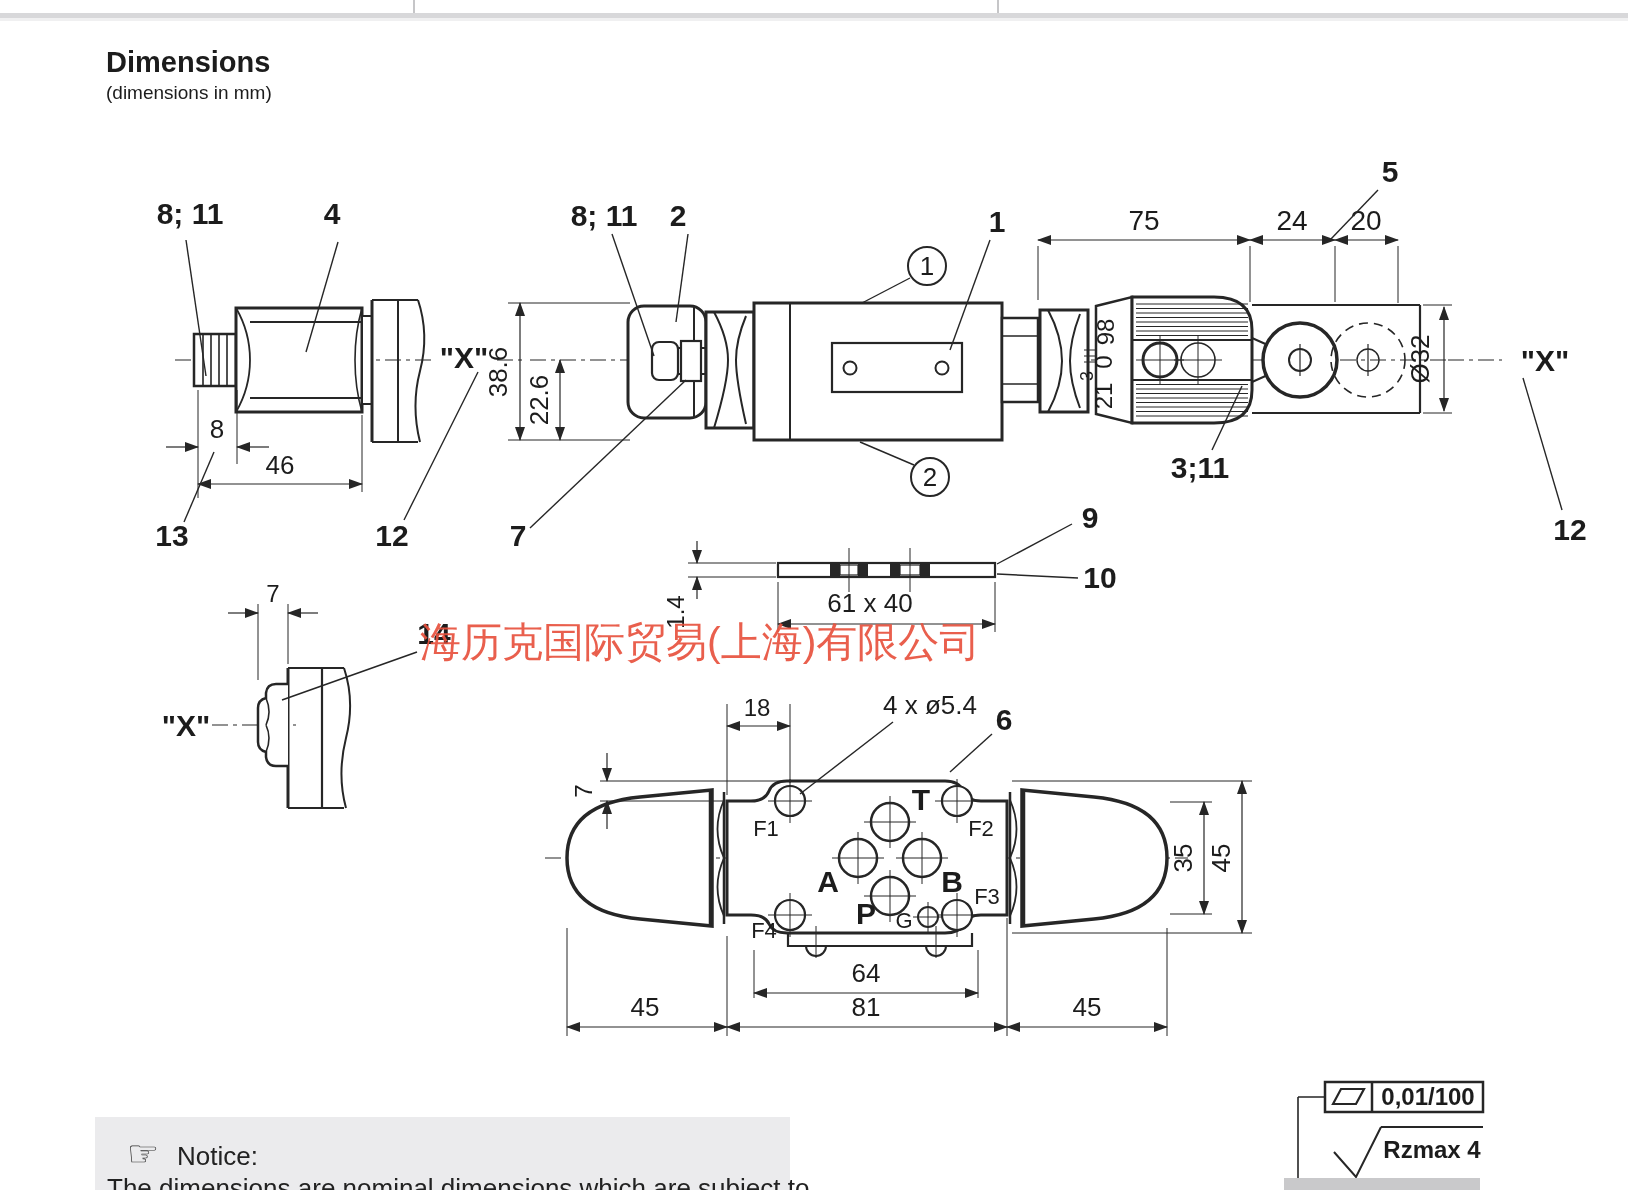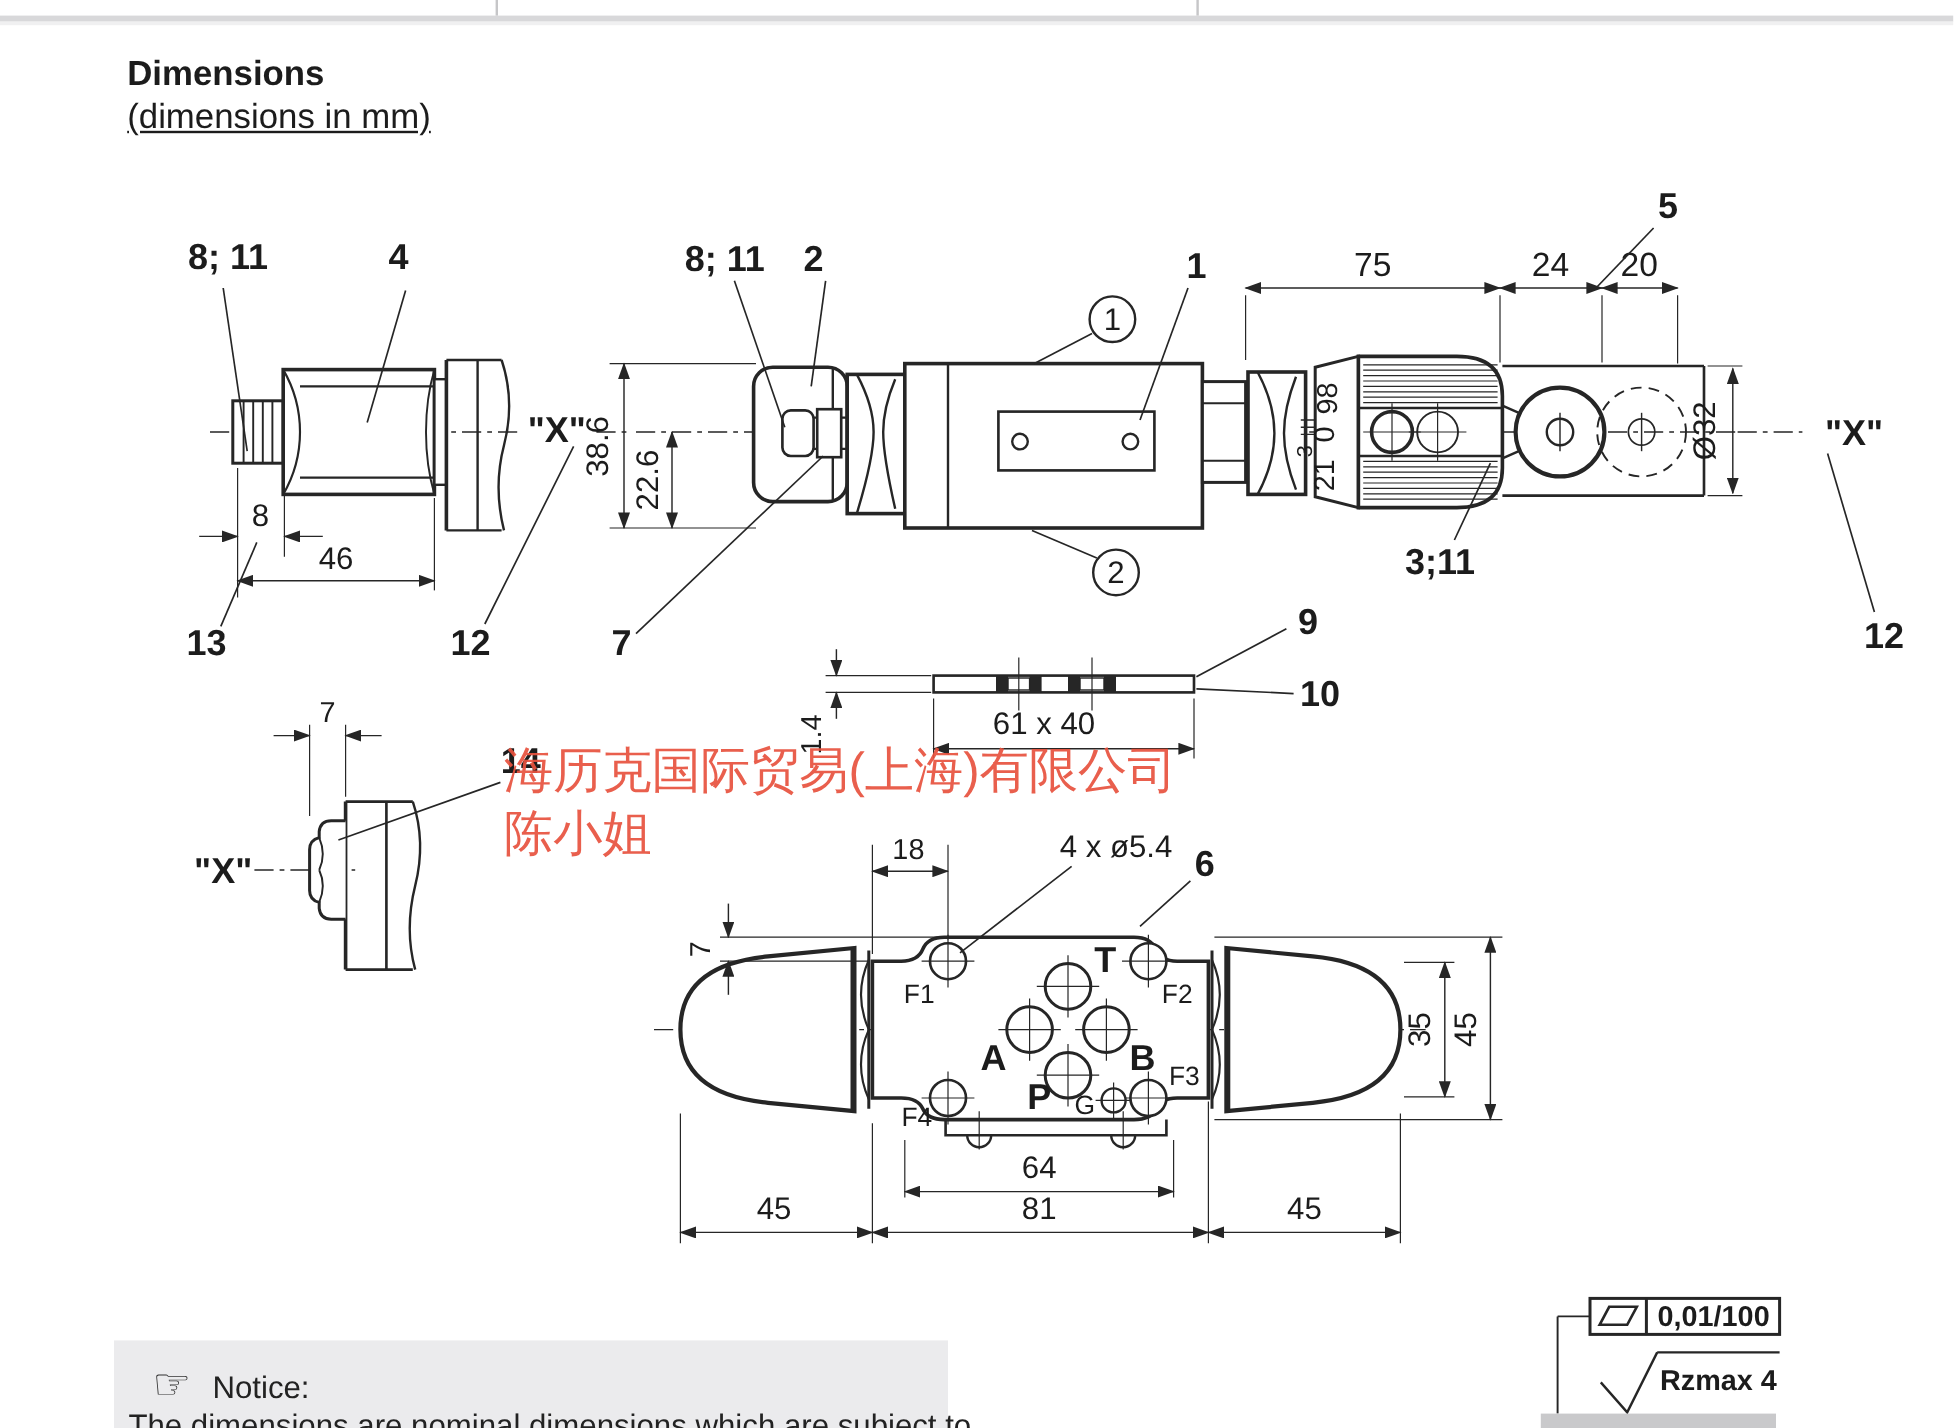--- a/index.html
+++ b/index.html
@@ -2,21 +2,21 @@
 <html><head>
 <meta charset="utf-8">
 <style>
   html,body{margin:0;padding:0;background:#ffffff;}
   .page{position:relative;width:1628px;height:1190px;background:#fff;overflow:hidden;
         font-family:"Liberation Sans",sans-serif;color:#1c1c1c;}
   .pagetop{position:absolute;left:0;top:13px;width:1628px;height:5px;background:#d8d8da;}
   .pagetop2{position:absolute;left:0;top:18px;width:1628px;height:3px;background:#f0f0f1;}
   .tick{position:absolute;top:0;width:2px;height:13px;background:#c6c6c8;}
   .title{position:absolute;left:106px;top:46px;font-size:29px;font-weight:bold;}
-  .subtitle{position:absolute;left:106px;top:82px;font-size:29px;font-weight:400;text-decoration:underline;}
+  .subtitle{position:absolute;left:106px;top:82px;font-size:19px;font-weight:400;}
   .watermark{position:absolute;left:420px;top:616px;width:770px;text-align:left;
              font-size:41px;line-height:52px;opacity:.92;}
   .noticebox{position:absolute;left:95px;top:1117px;width:695px;height:73px;background:#ebebed;}
   .notice-icon{position:absolute;left:32px;top:16px;font-size:36px;color:#333;}
   .notice-label{position:absolute;left:82px;top:24px;font-size:26px;color:#222;}
   .notice-text{position:absolute;left:12px;top:56px;font-size:26px;color:#222;white-space:nowrap;}
   svg{position:absolute;left:0;top:0;}
   svg text{fill:#1c1c1c;font-family:"Liberation Sans",sans-serif;}
   .s1{stroke:#262626;stroke-width:1;fill:none}
   .s12{stroke:#262626;stroke-width:1.2;fill:none}
@@ -307,21 +307,20 @@
       <path class="s22" d="M1333,1104 L1341,1089 L1364,1089 L1356,1104 Z"></path>
       <text class="b24 mid" x="1428" y="1105">0,01/100</text>
       <path class="s2" d="M1334,1152 L1356,1177 L1381,1127 M1381,1127 H1483"></path>
       <text class="b24 mid" x="1432" y="1158">Rzmax 4</text>
       <rect x="1284" y="1178" width="196" height="12" fill="#c9c9cb"></rect>
     </g>
   </svg>
 
   <div class="watermark" style="color: rgb(232, 82, 62);">
     <div>海历克国际贸易(上海)有限公司</div>
-    <div>陈小姐</div>
   </div>
 
   <div class="noticebox">
     <span class="notice-icon">☞</span>
     <span class="notice-label">Notice:</span>
     <div class="notice-text">The dimensions are nominal dimensions which are subject to</div>
   </div>
 </div>
 
 </body></html>

